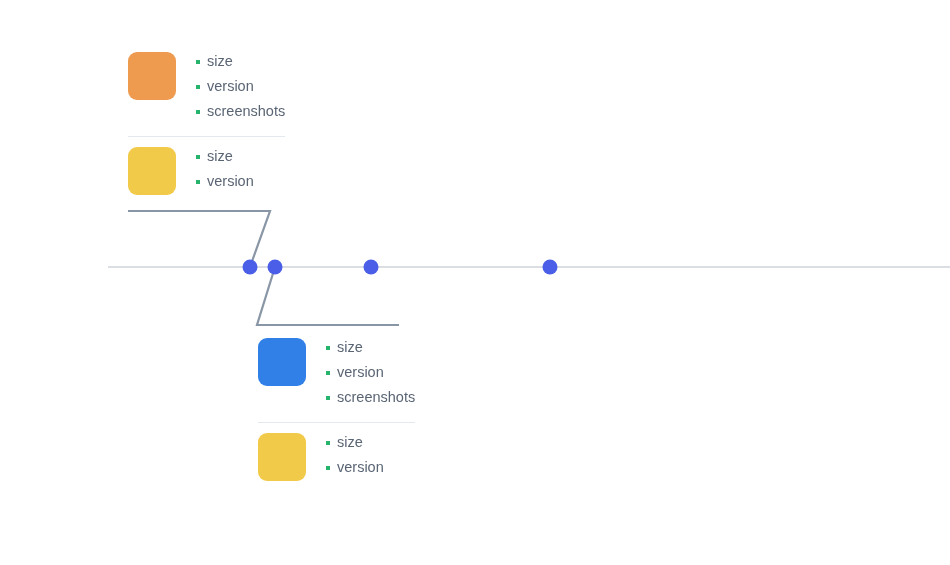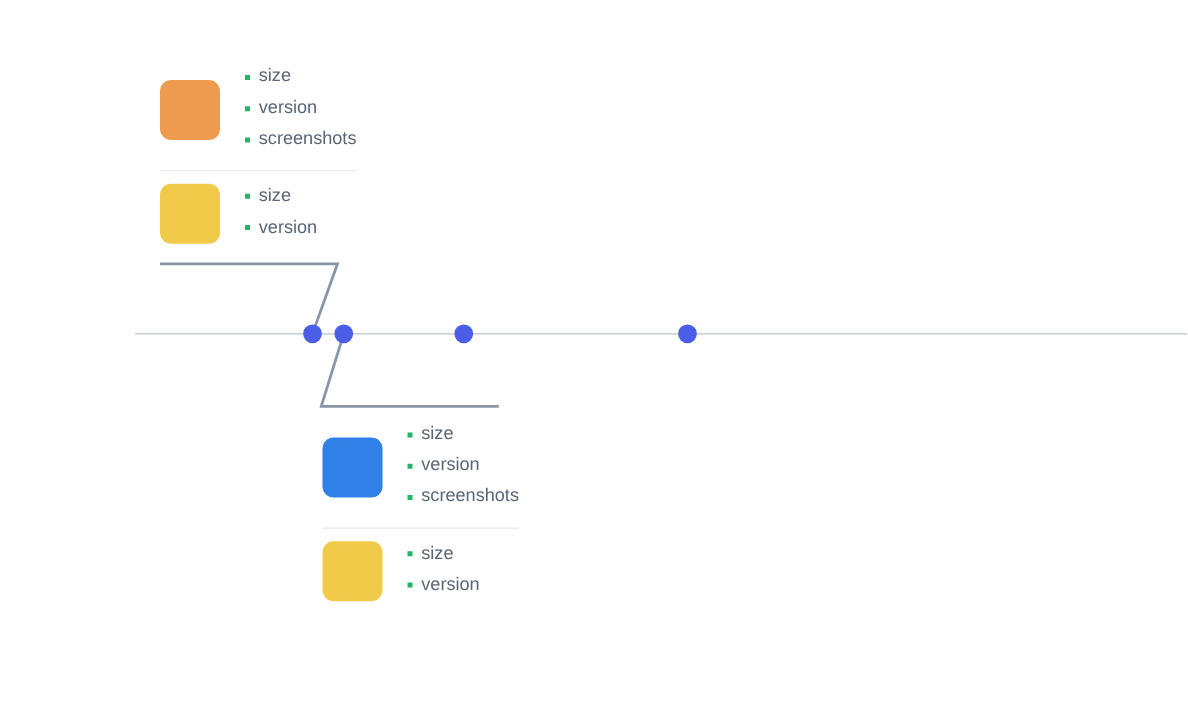--- a/index.html
+++ b/index.html
@@ -40,21 +40,21 @@
     border-radius: 50%;
     transform: translate(-50%, -50%);
   }
 
   
   .detail-card {
     position: absolute;
   }
   .card-row {
     display: flex;
-    align-items: center;
+    align-items: flex-start;
   }
   .thumb {
     width: 48px;
     height: 48px;
     border-radius: 9px;
     flex: 0 0 auto;
   }
   .attr-list {
     list-style: none;
     margin: 0;

